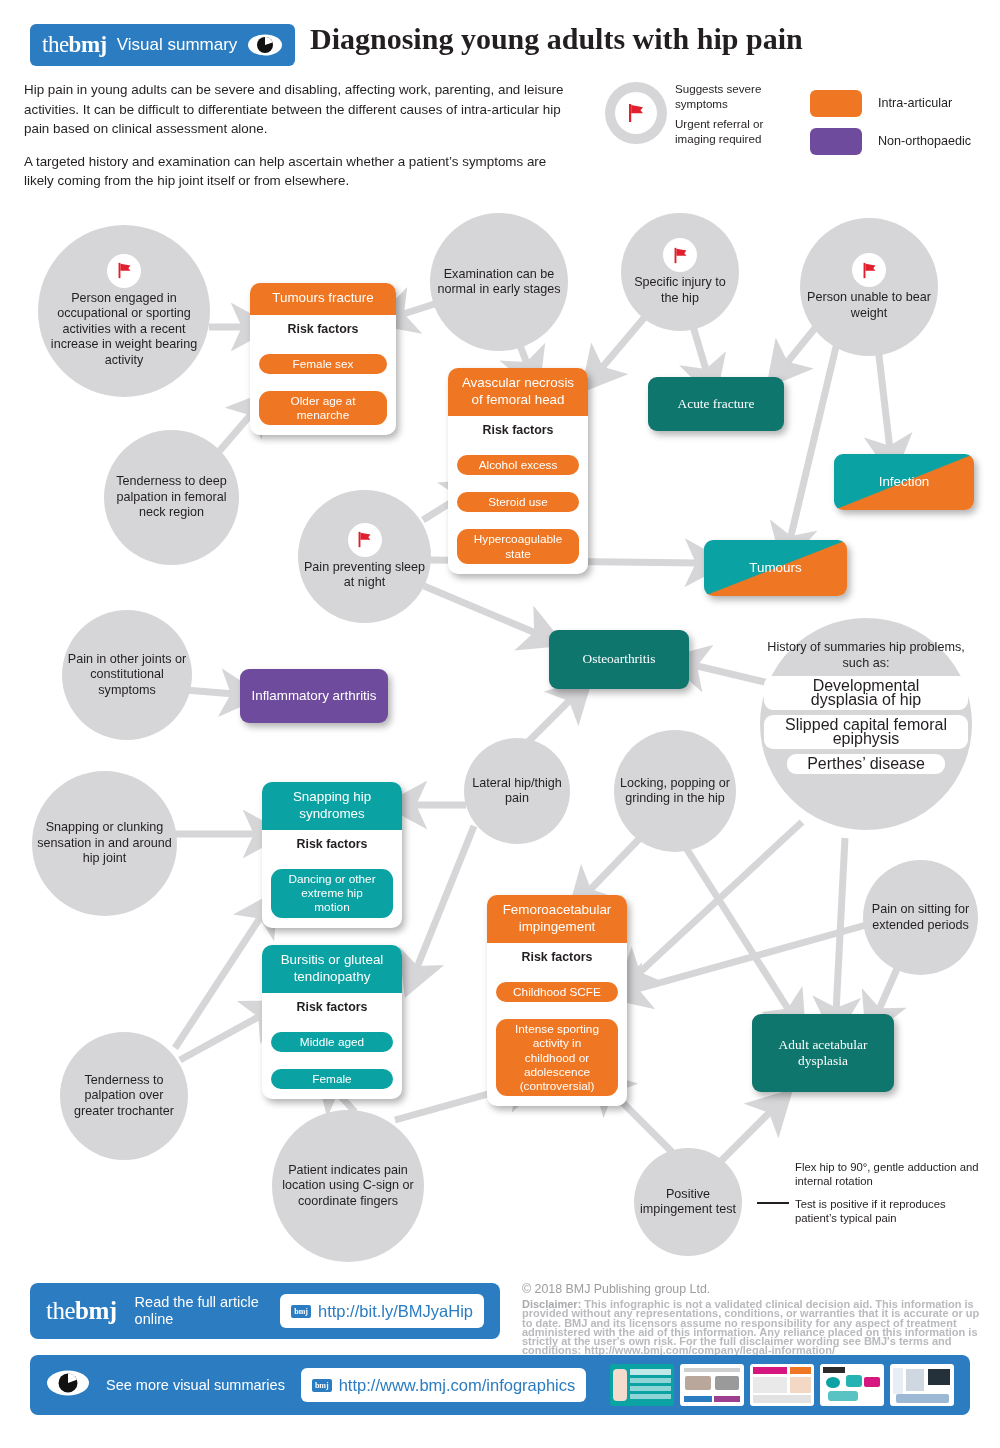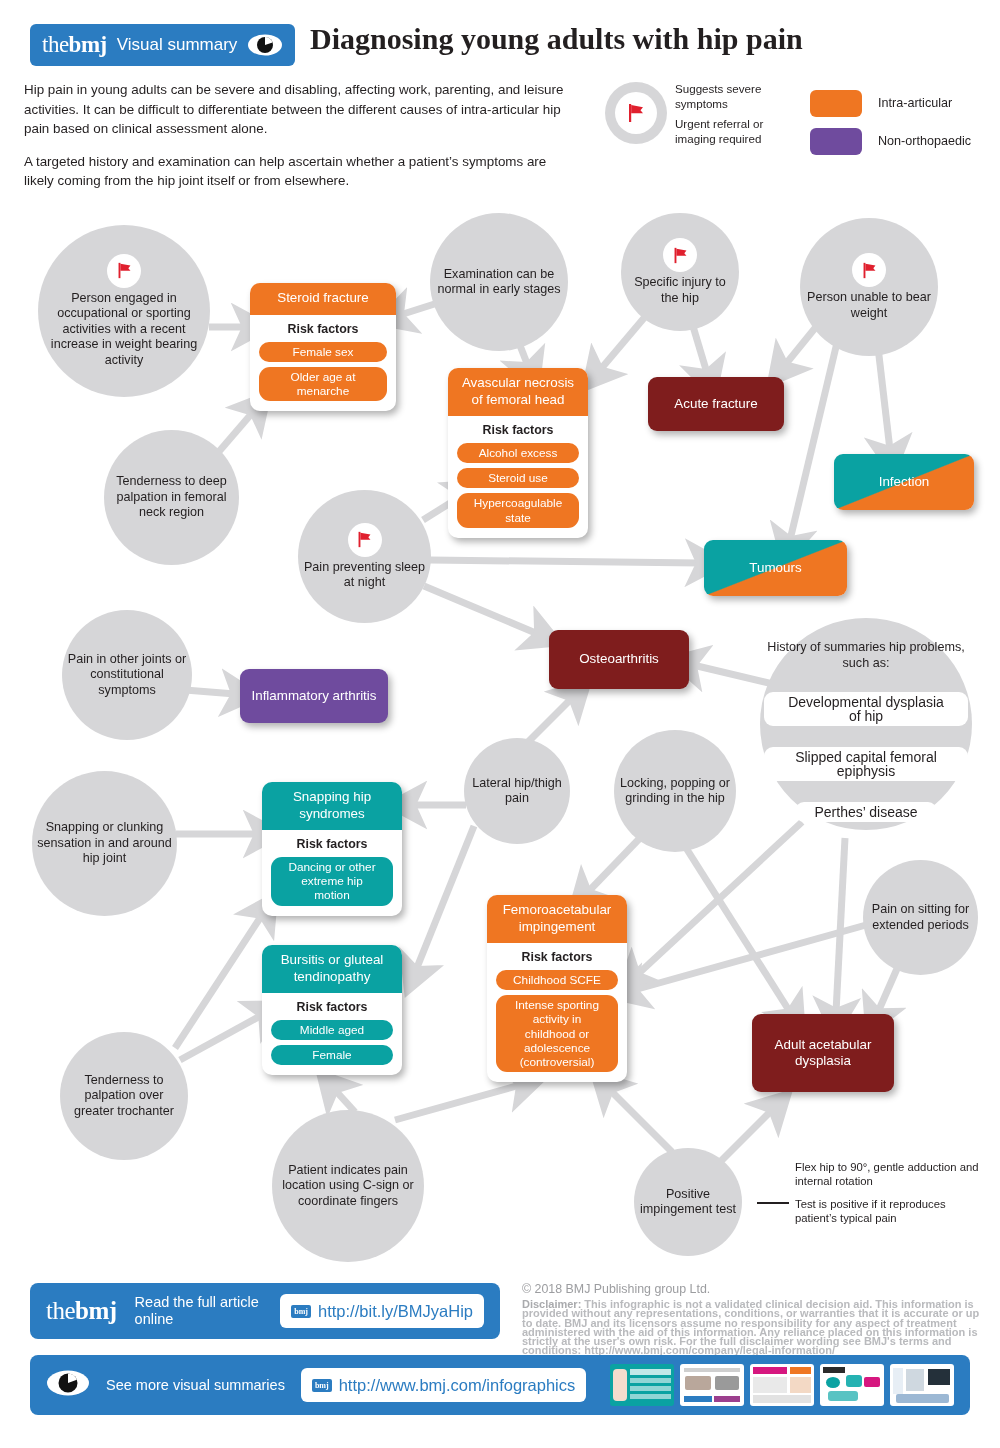--- a/index.html
+++ b/index.html
@@ -55,47 +55,47 @@
     width:34px; height:34px; border-radius:50%; background:#fff;
     display:flex; align-items:center; justify-content:center; margin-bottom:3px;
   }
 
   
   .pill{
     position:absolute; border-radius:9px; color:#fff; display:flex; align-items:center; justify-content:center;
     text-align:center; font-size:13.4px; line-height:16.5px; padding:6px 10px;
     box-shadow:3px 4px 7px rgba(0,0,0,0.30);
   }
-  .pill.orange{ background:#7f1d1d; }
+  .pill.orange{ background:#0f766e;font-family:Liberation Serif, serif; }
   .pill.purple{ background:#6f4b9e; }
   .pill.split{ background:linear-gradient(to bottom right, #0aa2a2 0%, #0aa2a2 49.4%, #ef7622 50.6%, #ef7622 100%); }
 
   
   .card{
     position:absolute; background:#ffffff; border-radius:10px;
     box-shadow:3px 4px 7px rgba(0,0,0,0.30); overflow:hidden;
   }
   .card .card-head{
     color:#fff; text-align:center; font-size:13.4px; line-height:16.5px; padding:7px 8px 8px;
   }
   .card.orange .card-head{ background:#ef7622; }
   .card.teal   .card-head{ background:#0aa2a2; }
-  .card-body{ padding:7px 9px 10px; display:flex; flex-direction:column; align-items:center; gap:5px;}
+  .card-body{ padding:7px 9px 10px; display:flex; flex-direction:column; align-items:center; gap:17px;}
   .rf-title{ font-weight:bold; font-size:12.4px; color:#231f20; margin-bottom:1px;}
   .rf{
     color:#fff; border-radius:11px; text-align:center; font-size:11.8px; line-height:14.2px;
     padding:3px 11px; width:100%;
   }
   .card.orange .rf{ background:#ef7622; }
   .card.teal   .rf{ background:#0aa2a2; }
 
   
   .sublabel{
-    background:#fff; border-radius:9px; font-size:14px; line-height:14px; text-align:center;
-    padding:3px 20px; margin-top:21px; color:#231f20;
+    background:#fff; border-radius:9px; font-size:16px; line-height:14px; text-align:center;
+    padding:3px 20px; margin-top:5px; color:#231f20;
   }
 
   
   #test-note{ position:absolute; left:795px; top:1160px; width:185px; font-size:11.3px; line-height:14px; color:#231f20;}
   #test-note .n2{ margin-top:9px;}
   #test-note-line{ position:absolute; left:757px; top:1202px; width:32px; height:2px; background:#231f20;}
 
   
   #footer-bar1{
     position:absolute; left:30px; top:1283px; width:470px; height:56px;
@@ -323,21 +323,21 @@
 
   <div class="sym" style="left:272px; top:1110px; width:152px; height:152px;">
     <span>Patient indicates pain location using C-sign or coordinate fingers</span>
   </div>
 
   <div class="sym" style="left:634px; top:1148px; width:108px; height:108px;">
     <span>Positive impingement test</span>
   </div>
 
   <div class="card orange" style="left:250px; top:283px; width:146px;">
-    <div class="card-head">Steroid fracture</div>
+    <div class="card-head">Tumours fracture</div>
     <div class="card-body">
       <div class="rf-title">Risk factors</div>
       <div class="rf">Female sex</div>
       <div class="rf">Older age at menarche</div>
     </div>
   </div>
 
   <div class="card orange" style="left:448px; top:368px; width:140px;">
     <div class="card-head">Avascular necrosis of femoral head</div>
     <div class="card-body">

